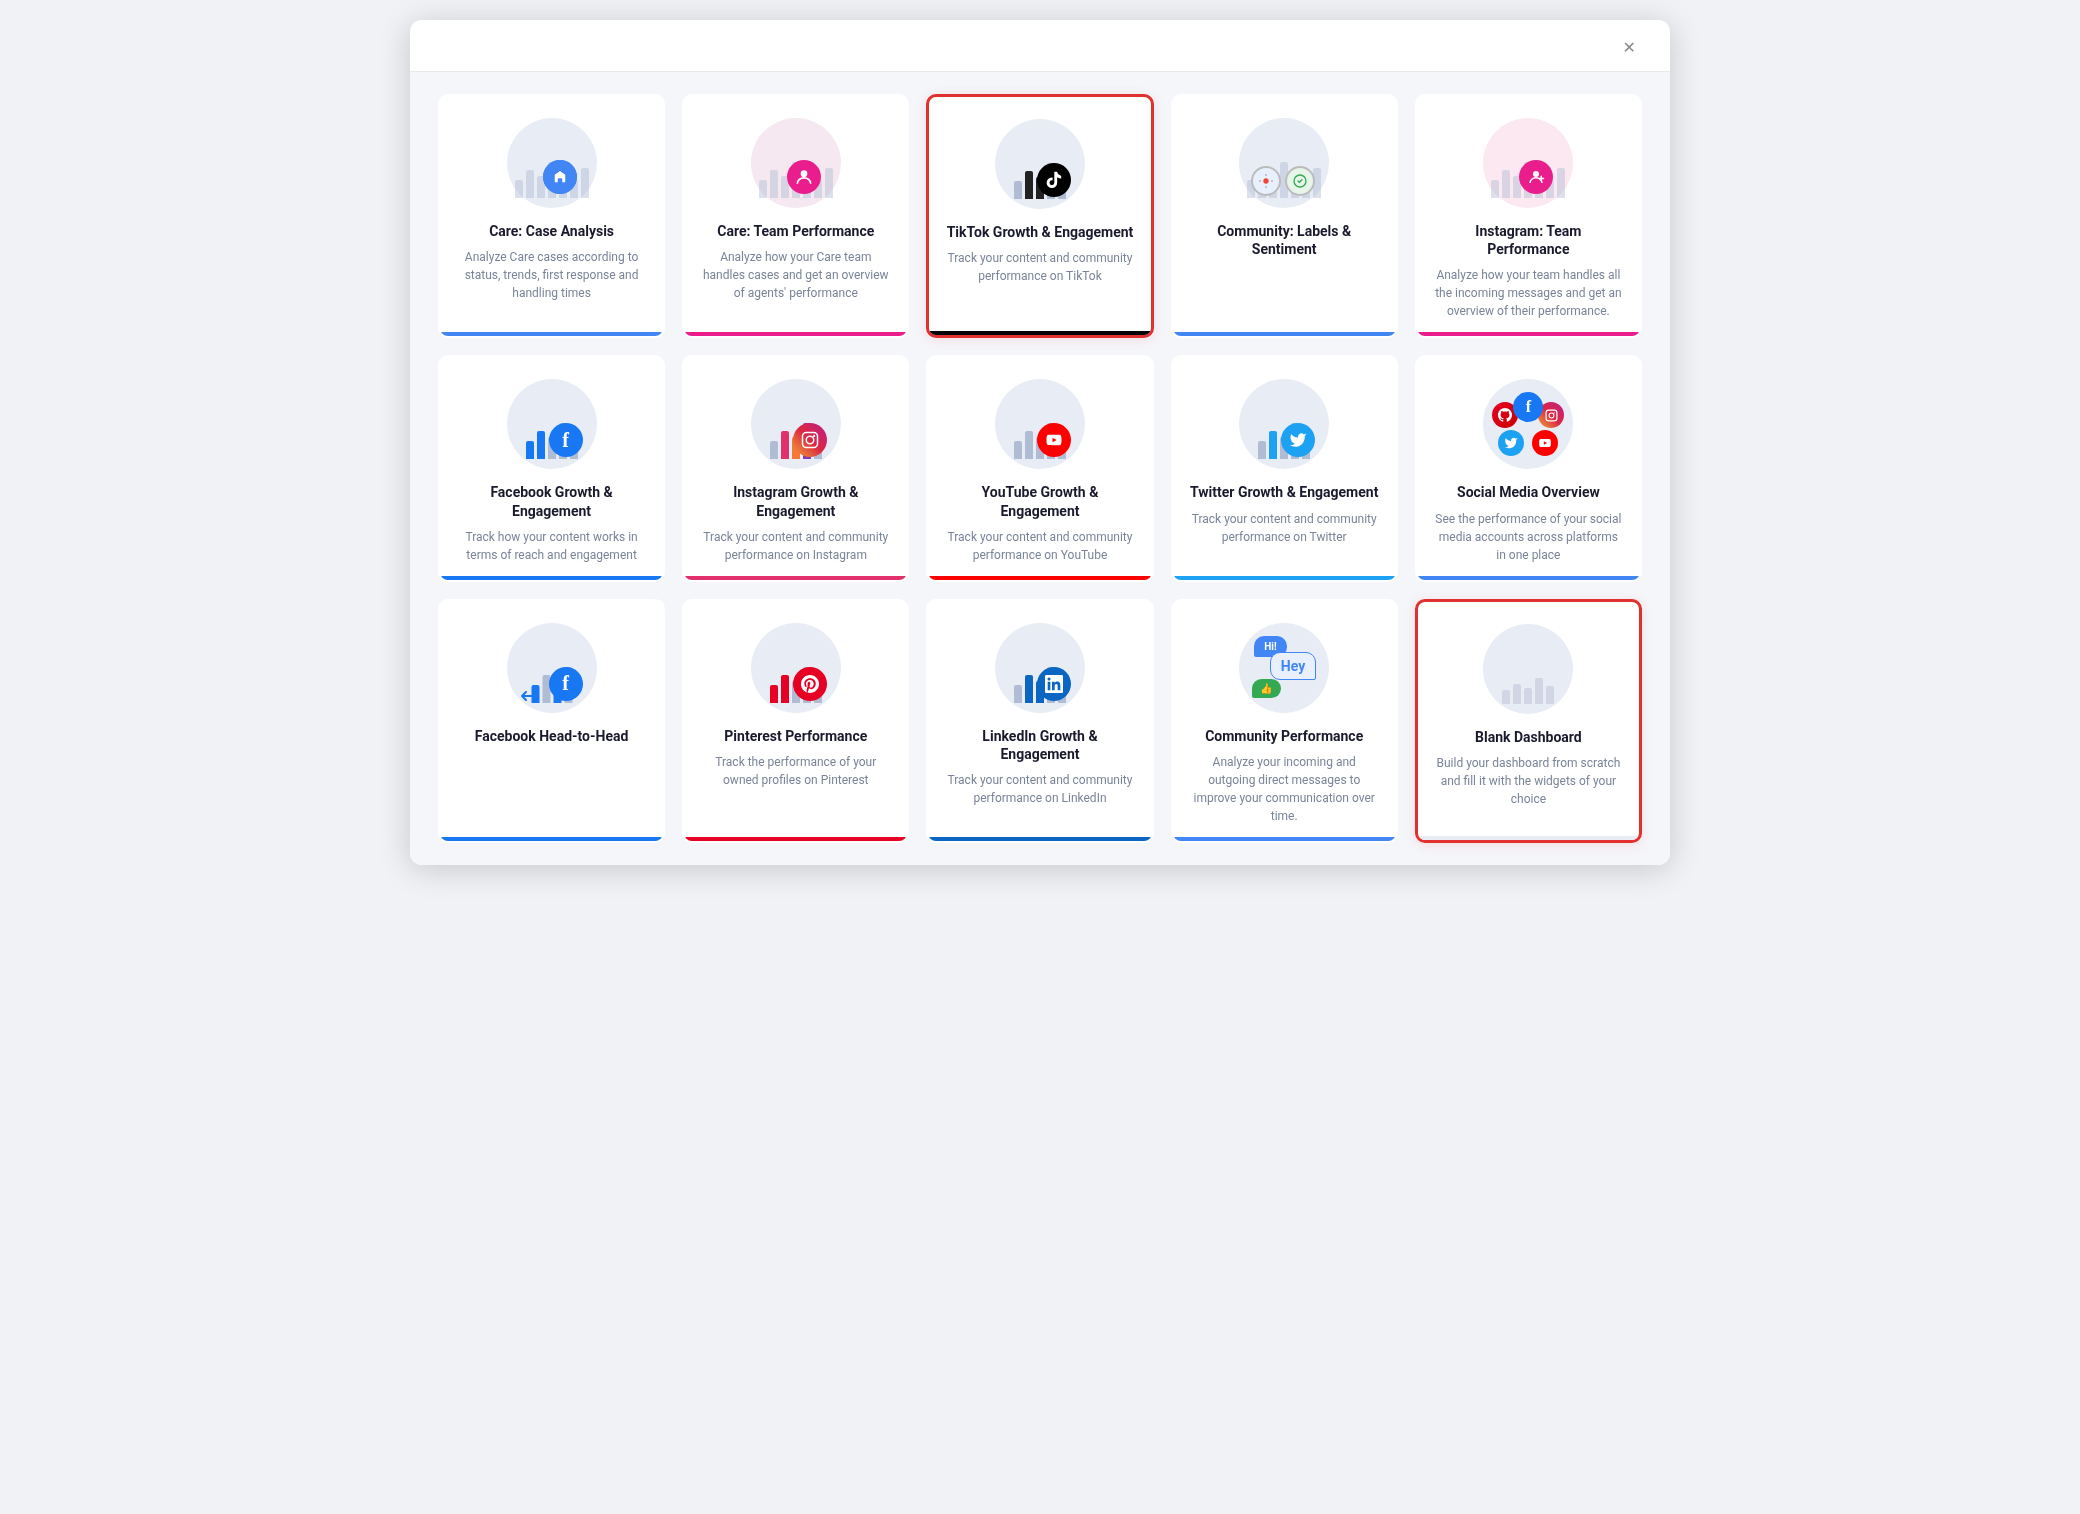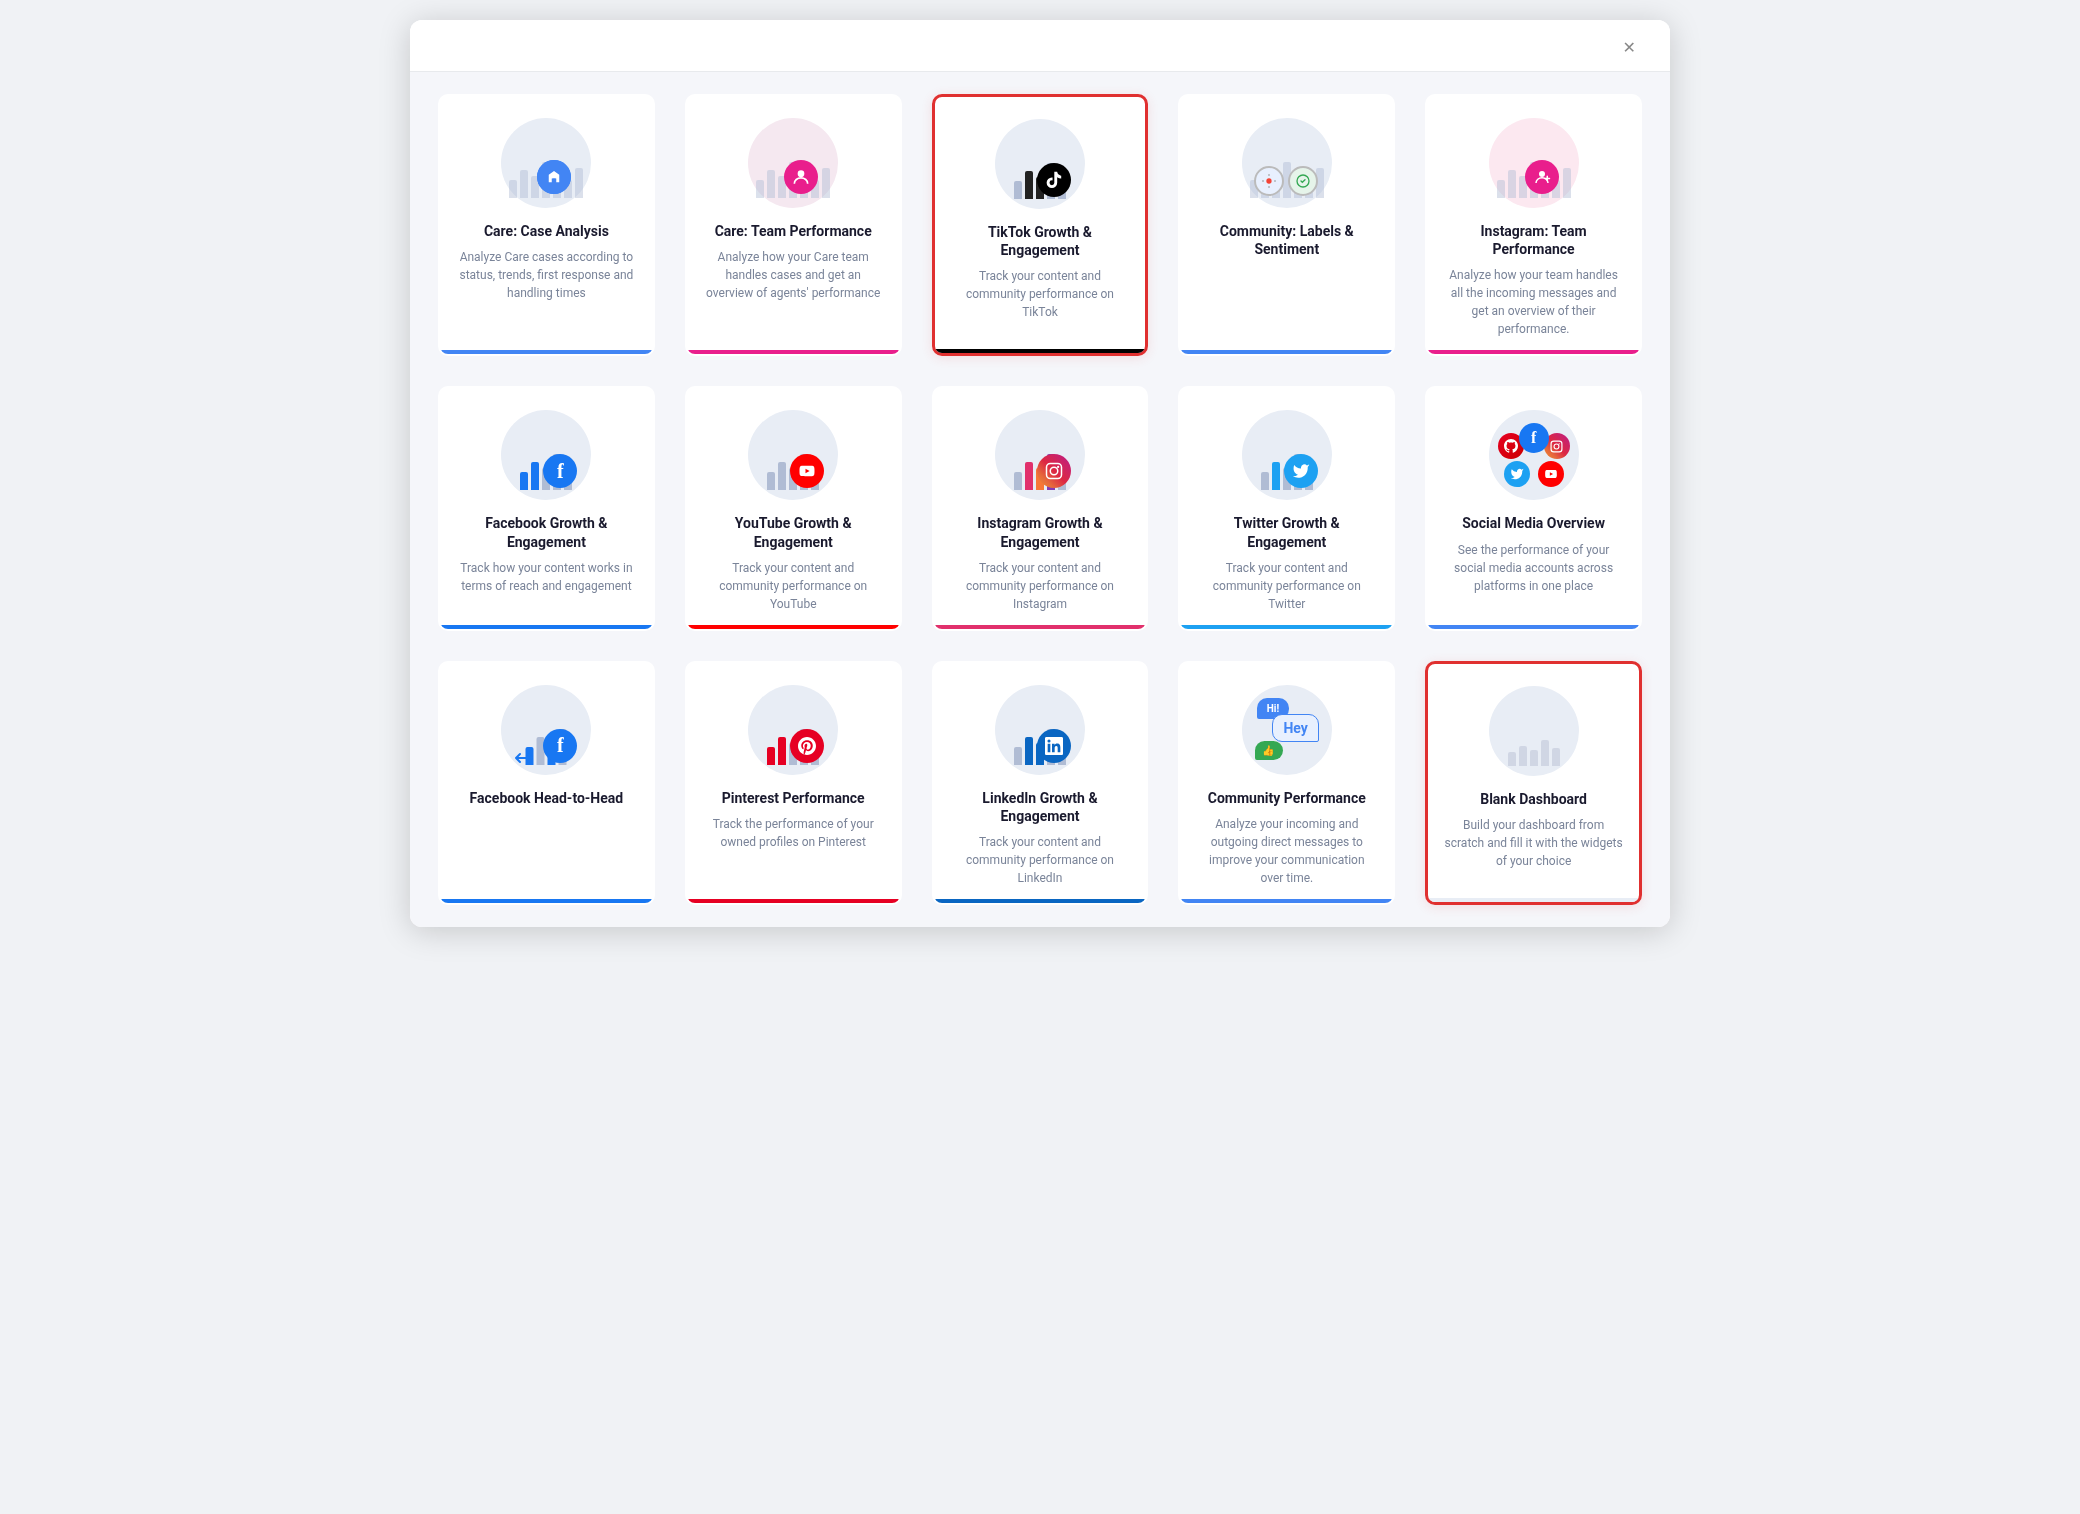--- a/index.html
+++ b/index.html
@@ -48,21 +48,21 @@
       font-size: 16px;
       color: #888;
     }
     .modal-body {
       padding: 22px 28px 22px 28px;
       background: #f5f6fa;
     }
     .grid {
       display: grid;
       grid-template-columns: repeat(5, 1fr);
-      gap: 30px;
+      gap: 17px;
     }
     .card {
       background: #fff;
       border-radius: 10px;
       border: 2px solid transparent;
       padding: 22px 16px 16px 16px;
       display: flex;
       flex-direction: column;
       align-items: center;
       cursor: pointer;
@@ -299,59 +299,59 @@
     <div class="card-title">Facebook Growth &amp; Engagement</div>
     <div class="card-desc">Track how your content works in terms of reach and engagement</div>
     <div class="card-bottom-bar" style="background:#1877f2;"></div>
   </div>
         <div class="card">
 
       <div class="card-icon-wrap" style="background:#e8edf5;">
         <div style="position:absolute;left:0;right:0;top:0;bottom:0;display:flex;align-items:center;justify-content:center;">
           <div style="display:flex;align-items:flex-end;gap:3px;position:absolute;bottom:10px;left:50%;transform:translateX(-50%);">
             <div style="width:8px;height:18px;background:#b0bcd4;border-radius:2px 2px 0 0;"></div>
-            <div style="width:8px;height:28px;background:#b0bcd4;border-radius:2px 2px 0 0;"></div>
-            <div style="width:8px;height:22px;background:#b0bcd4;border-radius:2px 2px 0 0;"></div>
-            <div style="width:8px;height:36px;background:#b0bcd4;border-radius:2px 2px 0 0;"></div>
-            <div style="width:8px;height:26px;background:#b0bcd4;border-radius:2px 2px 0 0;"></div>
-          </div>
-        </div>
-        <div style="position:absolute;bottom:12px;right:14px;width:34px;height:34px;border-radius:50%;background:#ff0000;display:flex;align-items:center;justify-content:center;z-index:2;">
-          <svg width="18" height="18" viewBox="0 0 24 24" fill="white">
-                <path d="M21.8 8s-.2-1.4-.8-2c-.8-.8-1.6-.8-2-.9C16.8 5 12 5 12 5s-4.8 0-7 .1c-.4.1-1.2.1-2 .9-.6.6-.8 2-.8 2S2 9.6 2 11.2v1.5c0 1.6.2 3.2.2 3.2s.2 1.4.8 2c.8.8 1.8.8 2.2.9C6.8 19 12 19 12 19s4.8 0 7-.1c.4-.1 1.2-.1 2-.9.6-.6.8-2 .8-2S22 14.4 22 12.8v-1.5C22 9.6 21.8 8 21.8 8zM10 15V9l5.5 3-5.5 3z"></path>
-              </svg>
-        </div>
-      </div>
-    <div class="card-title">YouTube Growth &amp; Engagement</div>
-    <div class="card-desc">Track your content and community performance on YouTube</div>
-    <div class="card-bottom-bar" style="background:#ff0000;"></div>
-  </div>
-        <div class="card">
-
-      <div class="card-icon-wrap" style="background:#e8edf5;">
-        <div style="position:absolute;left:0;right:0;top:0;bottom:0;display:flex;align-items:center;justify-content:center;">
-          <div style="display:flex;align-items:flex-end;gap:3px;position:absolute;bottom:10px;left:50%;transform:translateX(-50%);">
-            <div style="width:8px;height:18px;background:#b0bcd4;border-radius:2px 2px 0 0;"></div>
             <div style="width:8px;height:28px;background:#e1306c;border-radius:2px 2px 0 0;"></div>
             <div style="width:8px;height:22px;background:#f77737;border-radius:2px 2px 0 0;"></div>
             <div style="width:8px;height:36px;background:#833ab4;border-radius:2px 2px 0 0;"></div>
             <div style="width:8px;height:26px;background:#b0bcd4;border-radius:2px 2px 0 0;"></div>
           </div>
         </div>
         <div style="position:absolute;bottom:12px;right:14px;width:34px;height:34px;border-radius:50%;background:linear-gradient(45deg,#f09433,#e6683c,#dc2743,#cc2366,#bc1888);display:flex;align-items:center;justify-content:center;z-index:2;">
           <svg width="18" height="18" viewBox="0 0 24 24" fill="none">
                 <rect x="2" y="2" width="20" height="20" rx="5" stroke="#fff" stroke-width="2"></rect>
                 <circle cx="12" cy="12" r="5" stroke="#fff" stroke-width="2"></circle>
                 <circle cx="17.5" cy="6.5" r="1.5" fill="#fff"></circle>
               </svg>
         </div>
       </div>
     <div class="card-title">Instagram Growth &amp; Engagement</div>
     <div class="card-desc">Track your content and community performance on Instagram</div>
     <div class="card-bottom-bar" style="background:#e1306c;"></div>
+  </div>
+        <div class="card">
+
+      <div class="card-icon-wrap" style="background:#e8edf5;">
+        <div style="position:absolute;left:0;right:0;top:0;bottom:0;display:flex;align-items:center;justify-content:center;">
+          <div style="display:flex;align-items:flex-end;gap:3px;position:absolute;bottom:10px;left:50%;transform:translateX(-50%);">
+            <div style="width:8px;height:18px;background:#b0bcd4;border-radius:2px 2px 0 0;"></div>
+            <div style="width:8px;height:28px;background:#b0bcd4;border-radius:2px 2px 0 0;"></div>
+            <div style="width:8px;height:22px;background:#b0bcd4;border-radius:2px 2px 0 0;"></div>
+            <div style="width:8px;height:36px;background:#b0bcd4;border-radius:2px 2px 0 0;"></div>
+            <div style="width:8px;height:26px;background:#b0bcd4;border-radius:2px 2px 0 0;"></div>
+          </div>
+        </div>
+        <div style="position:absolute;bottom:12px;right:14px;width:34px;height:34px;border-radius:50%;background:#ff0000;display:flex;align-items:center;justify-content:center;z-index:2;">
+          <svg width="18" height="18" viewBox="0 0 24 24" fill="white">
+                <path d="M21.8 8s-.2-1.4-.8-2c-.8-.8-1.6-.8-2-.9C16.8 5 12 5 12 5s-4.8 0-7 .1c-.4.1-1.2.1-2 .9-.6.6-.8 2-.8 2S2 9.6 2 11.2v1.5c0 1.6.2 3.2.2 3.2s.2 1.4.8 2c.8.8 1.8.8 2.2.9C6.8 19 12 19 12 19s4.8 0 7-.1c.4-.1 1.2-.1 2-.9.6-.6.8-2 .8-2S22 14.4 22 12.8v-1.5C22 9.6 21.8 8 21.8 8zM10 15V9l5.5 3-5.5 3z"></path>
+              </svg>
+        </div>
+      </div>
+    <div class="card-title">YouTube Growth &amp; Engagement</div>
+    <div class="card-desc">Track your content and community performance on YouTube</div>
+    <div class="card-bottom-bar" style="background:#ff0000;"></div>
   </div>
         <div class="card">
 
       <div class="card-icon-wrap" style="background:#e8edf5;">
         <div style="position:absolute;left:0;right:0;top:0;bottom:0;display:flex;align-items:center;justify-content:center;">
           <div style="display:flex;align-items:flex-end;gap:3px;position:absolute;bottom:10px;left:50%;transform:translateX(-50%);">
             <div style="width:8px;height:18px;background:#b0bcd4;border-radius:2px 2px 0 0;"></div>
             <div style="width:8px;height:28px;background:#1da1f2;border-radius:2px 2px 0 0;"></div>
             <div style="width:8px;height:22px;background:#b0bcd4;border-radius:2px 2px 0 0;"></div>
             <div style="width:8px;height:36px;background:#b0bcd4;border-radius:2px 2px 0 0;"></div>

